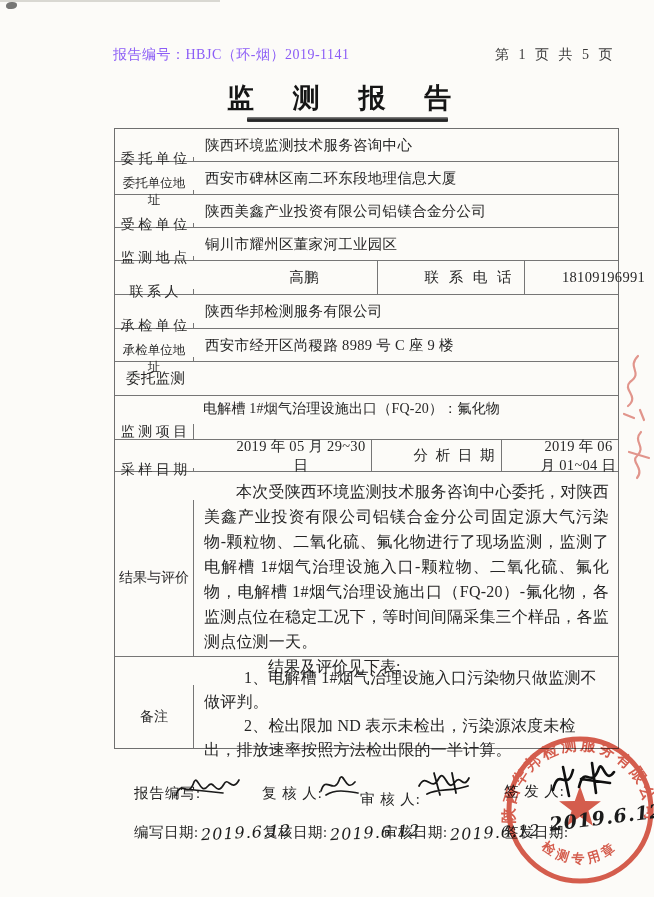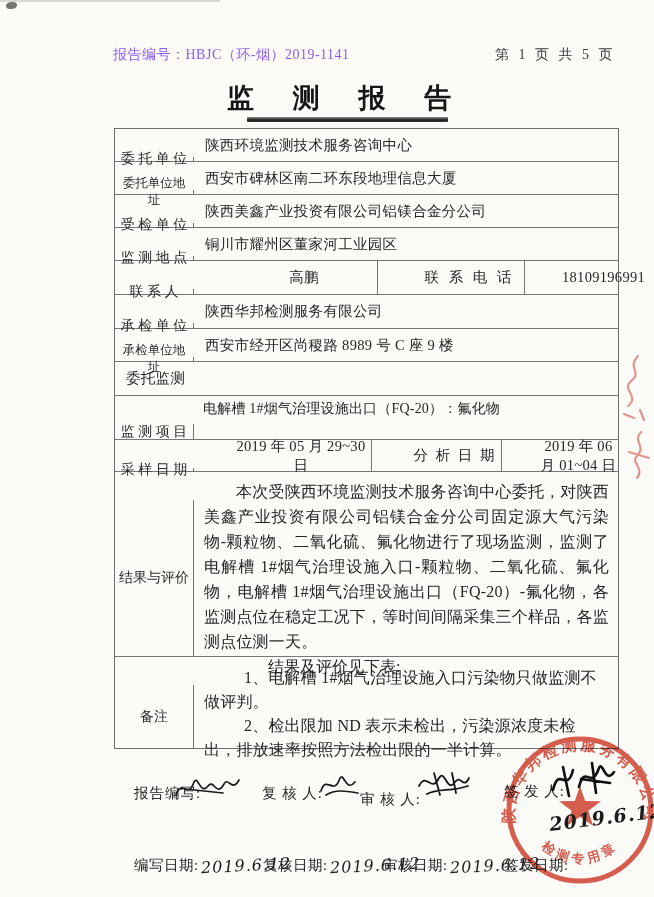--- a/index.html
+++ b/index.html
@@ -35,21 +35,21 @@
   .proj-cell { flex:1 1 auto; font-size:14px; color:#262626; padding:3px 0 0 9px; }
   .proj-cell div { line-height:20px; letter-spacing:.2px; }
   .result-cell { flex:1 1 auto; font-size:16px; color:#262626; padding:7px 9px 0 10px; }
   .result-cell .p1 { line-height:25px; text-indent:2em; text-align:justify; letter-spacing:.2px; }
   .result-cell .p2 { line-height:25px; text-indent:4em; }
   .note-cell { flex:1 1 auto; font-size:16px; color:#262626; padding:9px 10px 0 10px; }
   .note-cell p { line-height:24px; text-indent:2.5em; letter-spacing:.2px; }
 
   .sig-label { position:absolute; font-size:14.5px; letter-spacing:1px; color:#242424; white-space:nowrap; }
   .sig-svg { position:absolute; }
-  .date-group { position:absolute; top:856px; display:flex; align-items:flex-start; white-space:nowrap; }
+  .date-group { position:absolute; top:823px; display:flex; align-items:flex-start; white-space:nowrap; }
   .date-group .lbl { font-size:14.5px; color:#242424; letter-spacing:.5px; }
   .hand { display:inline-block; font-family:"DejaVu Serif",serif; font-style:italic;
     font-size:16px; color:#1b1b1b; transform:rotate(-3deg); margin-left:2px; letter-spacing:1px; }
   .hand.big { font-size:19px; transform:rotate(-7deg); font-weight:bold; }
 
   .stamp { position:absolute; left:498px; top:728px; width:164px; height:164px;
     opacity:.82; mix-blend-mode:multiply; }
   .redmark { position:absolute; opacity:.55; }
 </style>
 </head>

